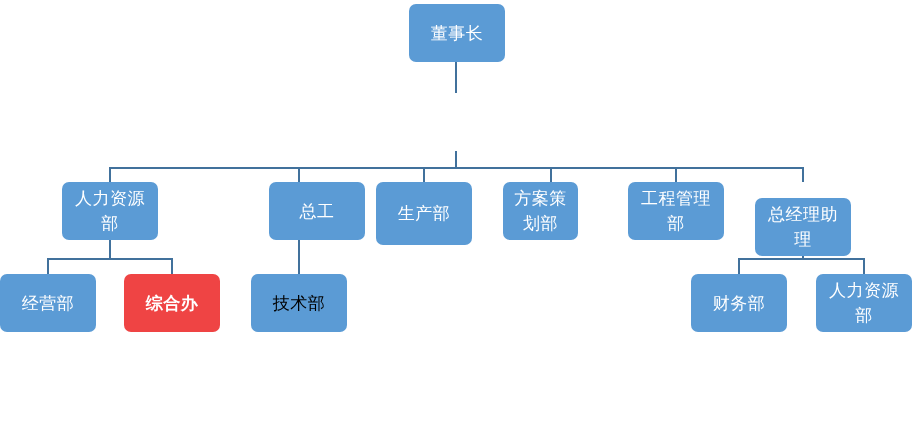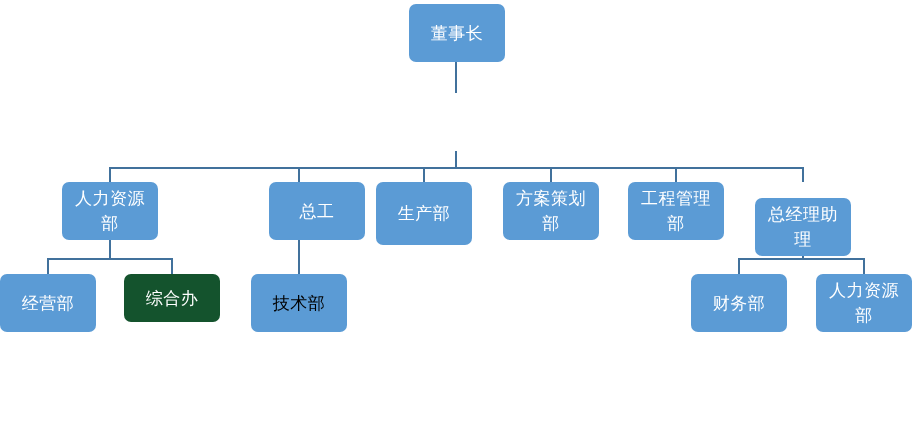--- a/index.html
+++ b/index.html
@@ -85,37 +85,37 @@
   </div>
 
   <div class="node" style="left: 251px; top: 182px; width: 96px; height: 58px; background: rgb(91, 155, 213); color: rgb(255, 255, 255); margin-left: 18px;">
     <span class="node-label">总工</span>
   </div>
 
   <div class="node" style="left: 376px; top: 182px; width: 96px; height: 63px; background: rgb(91, 155, 213); color: rgb(255, 255, 255);">
     <span class="node-label">生产部</span>
   </div>
 
-  <div class="node" style="left: 503px; top: 182px; width: 96px; height: 58px; background: rgb(91, 155, 213); color: rgb(255, 255, 255);">
+  <div class="node" style="left: 503px; top: 182px; width: 75px; height: 58px; background: rgb(91, 155, 213); color: rgb(255, 255, 255);">
     <span class="node-label">方案策划部</span>
   </div>
 
   <div class="node" style="left: 628px; top: 182px; width: 96px; height: 58px; background: rgb(91, 155, 213); color: rgb(255, 255, 255);">
     <span class="node-label">工程管理部</span>
   </div>
 
   <div class="node" style="left: 755px; top: 182px; width: 96px; height: 58px; background: rgb(91, 155, 213); color: rgb(255, 255, 255); margin-top: 16px;">
     <span class="node-label">总经理助理</span>
   </div>
 
   <div class="node" style="left: 0px; top: 274px; width: 96px; height: 58px; background: rgb(91, 155, 213); color: rgb(255, 255, 255);">
     <span class="node-label">经营部</span>
   </div>
 
-  <div class="node" style="left: 124px; top: 274px; width: 96px; height: 48px; background: #14532d; color: rgb(255, 255, 255);">
+  <div class="node" style="left: 124px; top: 274px; width: 96px; height: 58px; background: #ef4444; color: rgb(255, 255, 255); font-weight: bold;">
     <span class="node-label">综合办</span>
   </div>
 
   <div class="node" style="left: 251px; top: 274px; width: 96px; height: 58px; background: rgb(91, 155, 213); color: #000000;">
     <span class="node-label">技术部</span>
   </div>
 
   <div class="node" style="left: 691px; top: 274px; width: 96px; height: 58px; background: rgb(91, 155, 213); color: rgb(255, 255, 255);">
     <span class="node-label">财务部</span>
   </div>

